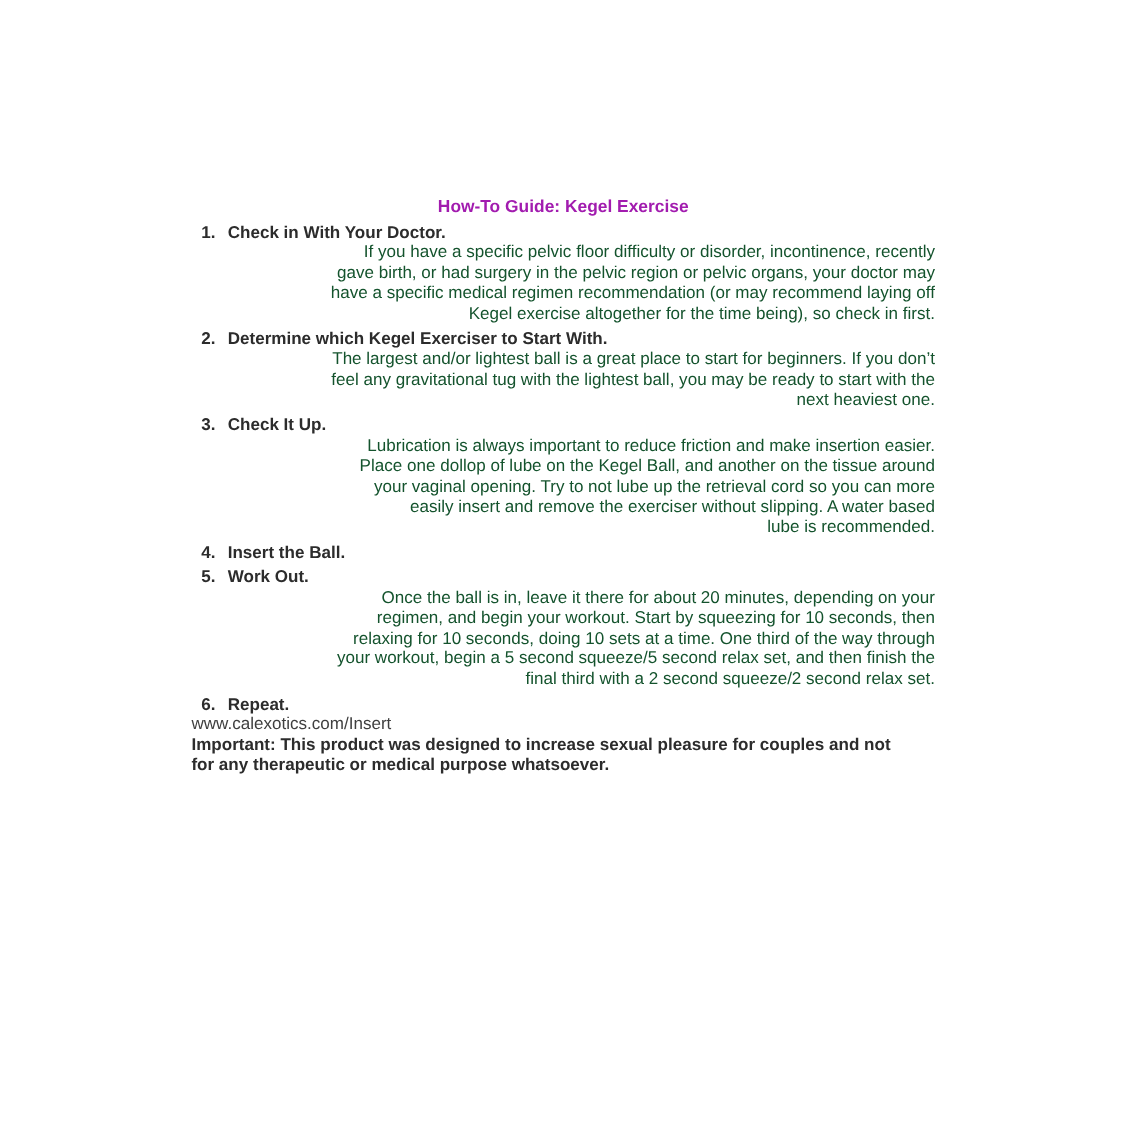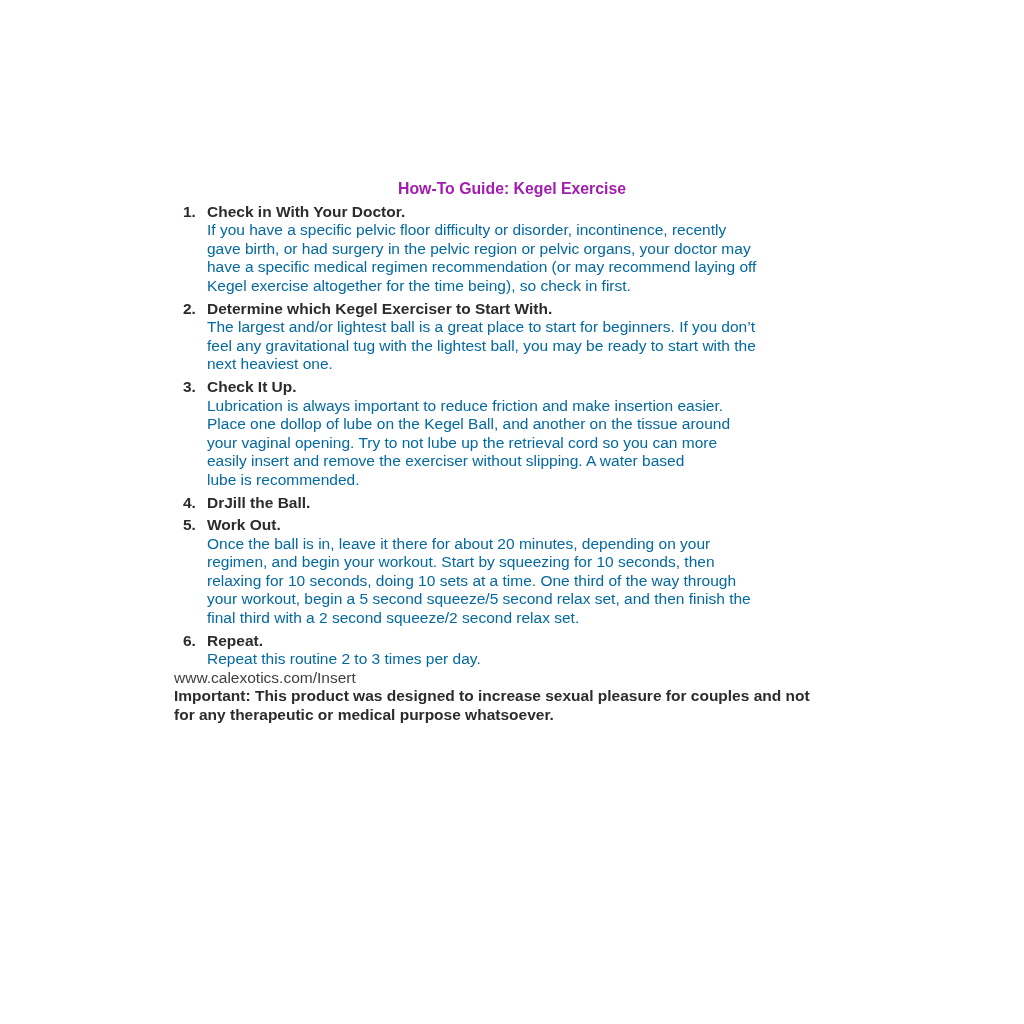--- a/index.html
+++ b/index.html
@@ -43,21 +43,22 @@
     color: #2c2c2c;
   }
   .step-num {
     width: 24px;
     flex: 0 0 24px;
   }
   .step-heading { flex: 1; }
   .step-body {
     margin: 0 0 0 33px;
     white-space: pre-line;
-    color: #0369a1;
+    color: #14532d;
+    text-align: right;
   }
   .footer-line {
     margin: 0;
     color: #3f3f3f;
   }
   .important-note {
     font-weight: bold;
     color: #2c2c2c;
     white-space: pre-line;
     width: 660px;
@@ -100,42 +101,41 @@
       <div class="step-body">Lubrication is always important to reduce friction and make insertion easier.
 Place one dollop of lube on the Kegel Ball, and another on the tissue around
 your vaginal opening. Try to not lube up the retrieval cord so you can more
 easily insert and remove the exerciser without slipping. A water based
 lube is recommended.</div>
     </div>
 
     <div class="step">
       <div class="step-head">
         <span class="step-num">4.</span>
-        <span class="step-heading">DrJill the Ball.</span>
+        <span class="step-heading">Insert the Ball.</span>
       </div>
     </div>
 
     <div class="step">
       <div class="step-head">
         <span class="step-num">5.</span>
         <span class="step-heading">Work Out.</span>
       </div>
       <div class="step-body">Once the ball is in, leave it there for about 20 minutes, depending on your
 regimen, and begin your workout. Start by squeezing for 10 seconds, then
 relaxing for 10 seconds, doing 10 sets at a time. One third of the way through
 your workout, begin a 5 second squeeze/5 second relax set, and then finish the
 final third with a 2 second squeeze/2 second relax set.</div>
     </div>
 
     <div class="step">
       <div class="step-head">
         <span class="step-num">6.</span>
         <span class="step-heading">Repeat.</span>
       </div>
-      <div class="step-body">Repeat this routine 2 to 3 times per day.</div>
     </div>
 
     <div class="footer-line">www.calexotics.com/Insert</div>
 
     <div class="important-note">Important: This product was designed to increase sexual pleasure for couples and not
 for any therapeutic or medical purpose whatsoever.</div>
 
   </div>
 </div>
 

